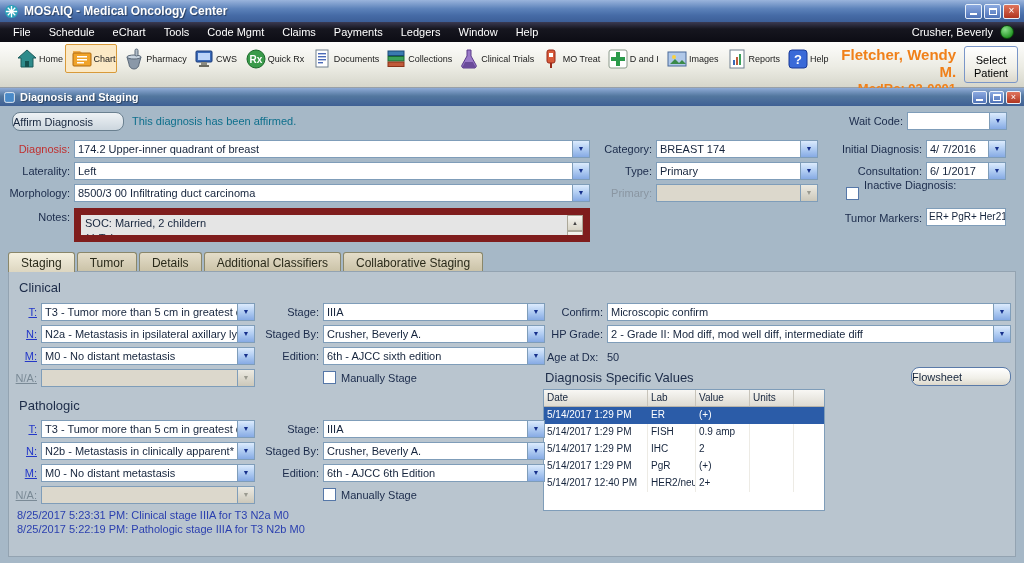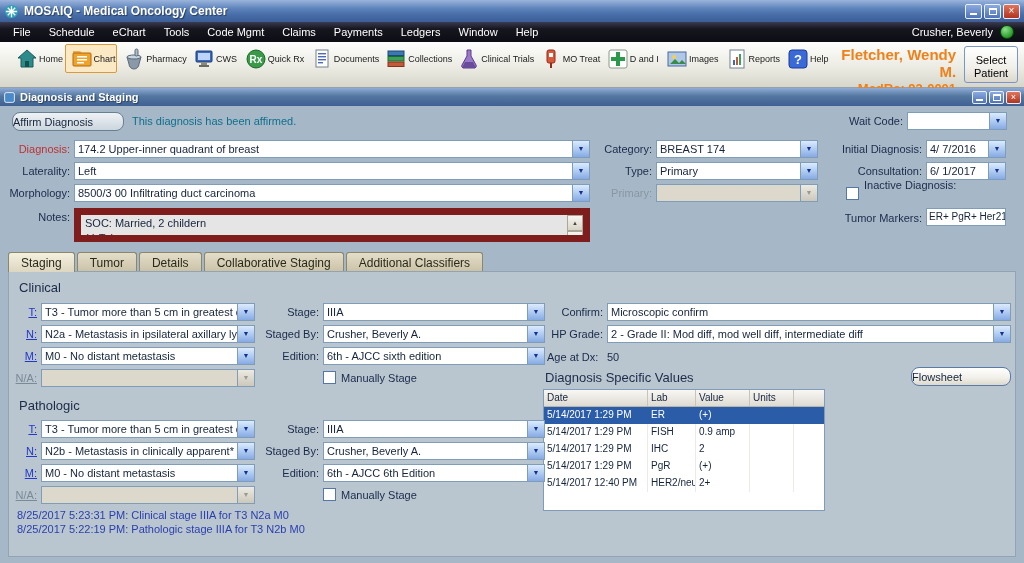--- a/index.html
+++ b/index.html
@@ -317,22 +317,22 @@
         <div class="spin-btn">▼</div>
       </div>
     </div>
     <span class="lbl" style="left:830px;top:103px;width:92px">Tumor Markers:</span>
     <div class="field" style="left:926px;top:102px;width:80px">ER+ PgR+ Her21+</div>
 
     <div class="tabs">
       <span class="tab active">Staging</span>
       <span class="tab">Tumor</span>
       <span class="tab">Details</span>
+      <span class="tab">Additional Classifiers</span>
       <span class="tab">Collaborative Staging</span>
-      <span class="tab">Additional Classifiers</span>
     </div>
 
     <div class="panel">
 
       <span class="grp-head" style="left:10px;top:8px">Clinical</span>
       <span class="tnm" style="left:2px;top:31px">T:</span>
       <div class="combo" style="left:32px;top:31px;width:214px">T3 - Tumor more than 5 cm in greatest dim</div>
       <span class="tnm" style="left:2px;top:53px">N:</span>
       <div class="combo" style="left:32px;top:53px;width:214px">N2a - Metastasis in ipsilateral axillary lymph nc</div>
       <span class="tnm" style="left:2px;top:75px">M:</span>

